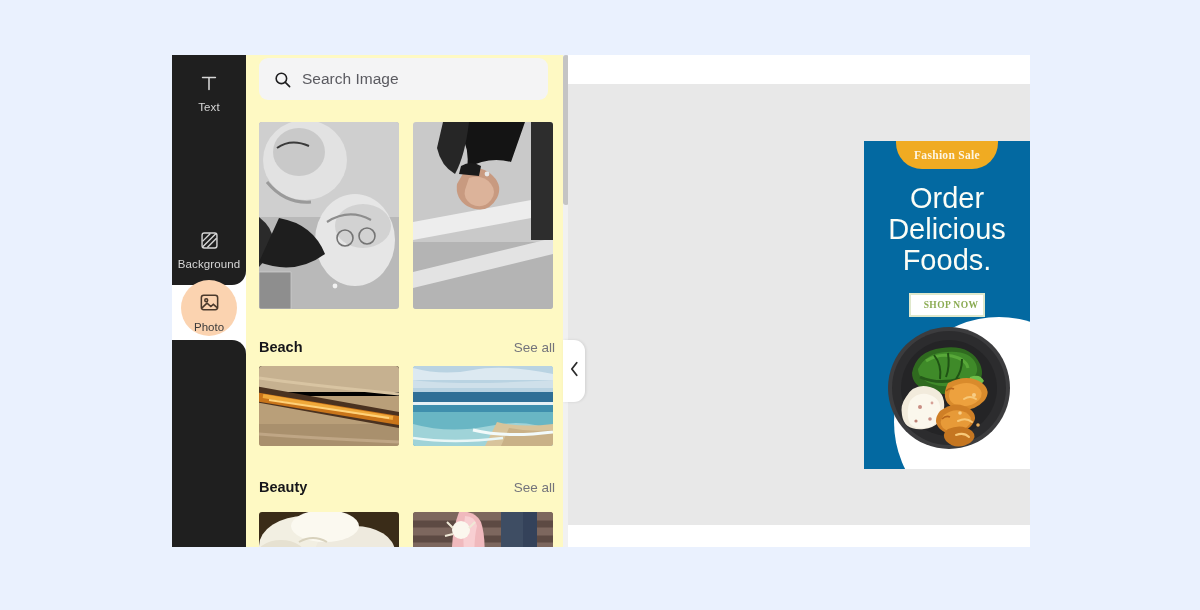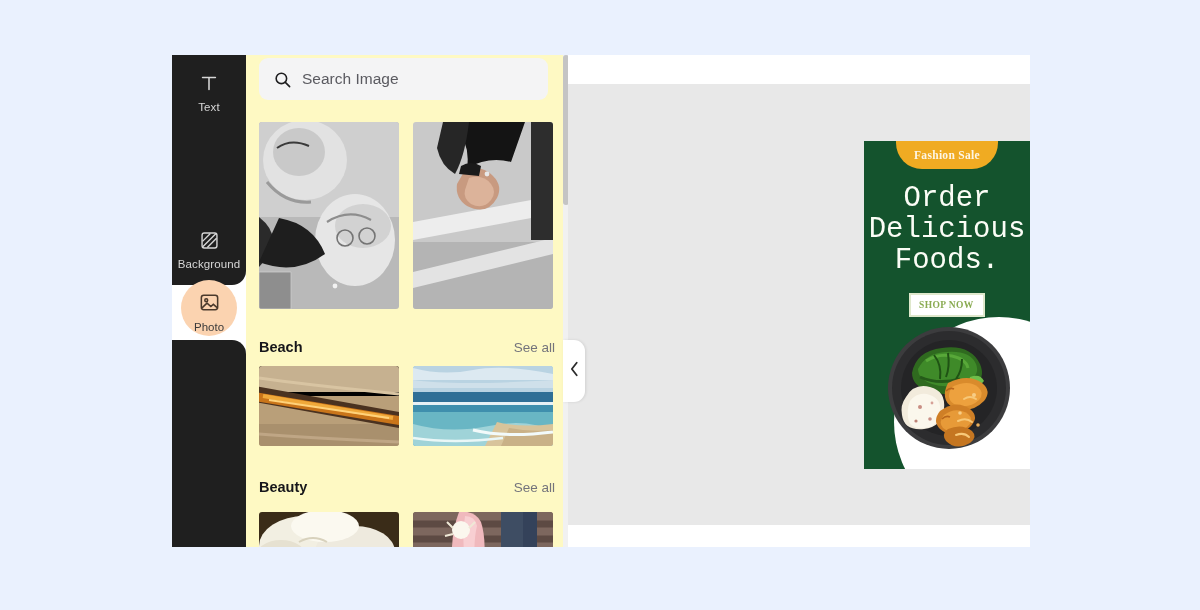--- a/index.html
+++ b/index.html
@@ -184,21 +184,21 @@
     left: 0; top: 29px;
     width: 462px; height: 441px;
     background: #e8e8e8;
   }
 
   
   #poster {
     position: absolute;
     left: 296px; top: 86px;
     width: 166px; height: 328px;
-    background: #14532d;
+    background: #0369a1;
     overflow: hidden;
   }
   #poster-badge {
     position: absolute;
     left: 32px; top: 0;
     width: 102px; height: 28px;
     background: #f0ab22;
     border-bottom-left-radius: 26px;
     border-bottom-right-radius: 26px;
     display: flex; align-items: center; justify-content: center;
@@ -206,32 +206,32 @@
   #poster-badge span {
     font-family: "Liberation Serif", serif;
     font-size: 11.5px; font-weight: bold;
     color: #fdf6e6;
     letter-spacing: .3px;
   }
   #poster-head {
     position: absolute;
     left: 0; top: 42px; width: 166px;
     text-align: center;
-    font-family: Liberation Mono, monospace;
+    font-family: Liberation Sans, sans-serif;
     font-size: 29px;
     line-height: 31px;
     color: #fbfdf6;
   }
   #poster-cta {
     position: absolute;
     left: 45px; top: 152px;
     width: 76px; height: 24px;
     background: #ffffff;
     border: 2px solid #dfe8cc;
-    display: flex; align-items: center; 
+    display: flex; align-items: center; justify-content: center;
     cursor: pointer;
     padding-left: 8px;
   }
   #poster-cta span {
     font-family: "Liberation Serif", serif;
     font-size: 9.5px; font-weight: bold;
     color: #8aab52; letter-spacing: .4px;
   }
   #poster-arc {
     position: absolute;

